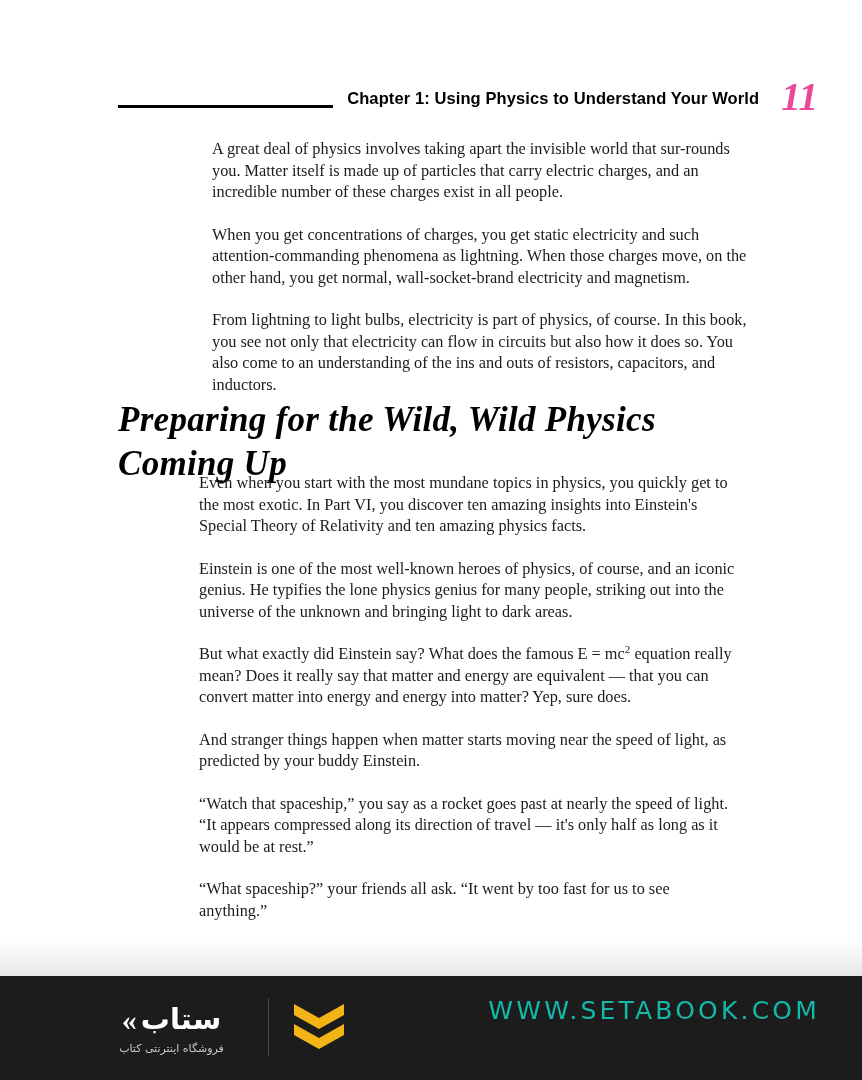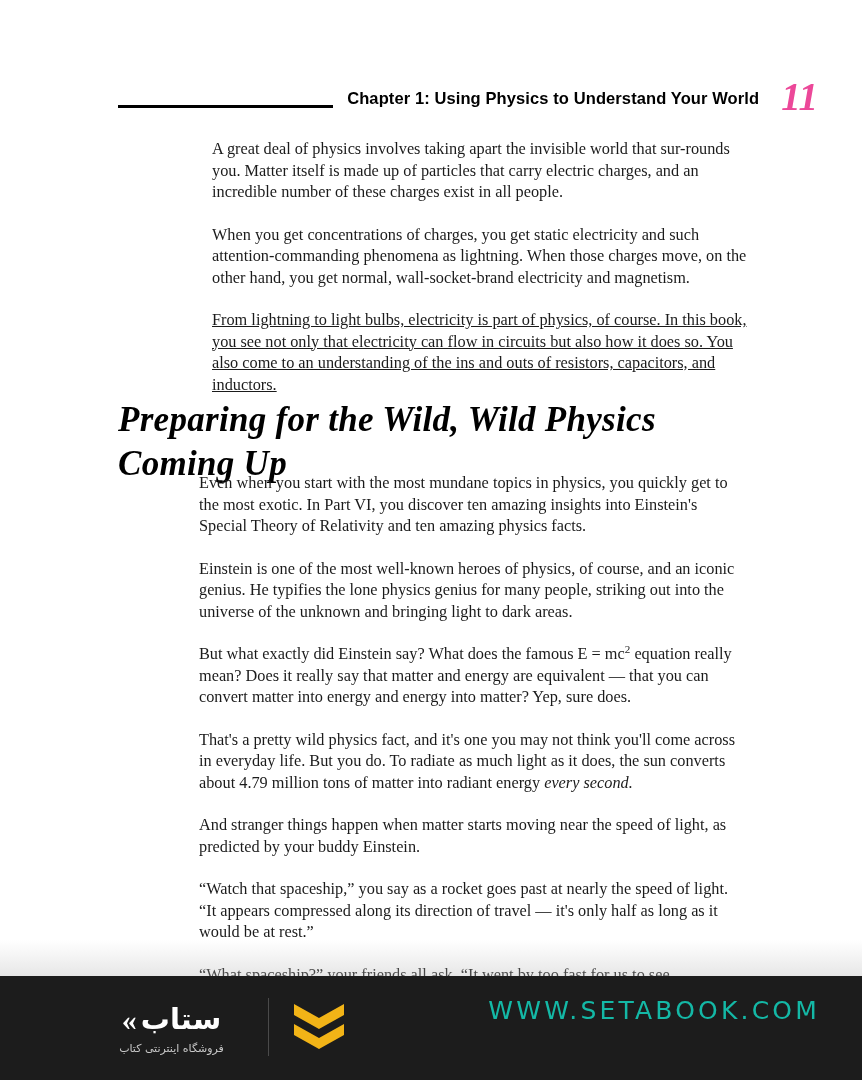--- a/index.html
+++ b/index.html
@@ -70,21 +70,21 @@
     top: 138px;
     width: 540px;
   }
   p.body {
     margin: 0 0 21px 0;
     font-size: 16.3px;
     line-height: 21.5px;
     text-align: left;
     color: #1b1b1b;
   }
-  p.body:last-child { margin-bottom: 1px; text-decoration: underline; }
+  p.body:last-child { margin-bottom: 1px; }
 
   sup {
     font-size: 0.68em;
     vertical-align: super;
     line-height: 0;
   }
   em { font-style: italic; }
 
   
   .section-heading {
@@ -224,21 +224,20 @@
 
   <div class="section-heading">
     <div>Preparing for the Wild, Wild Physics</div>
     <div>Coming Up</div>
   </div>
 
   <div class="content-lower">
     <p class="body">Even when you start with the most mundane topics in physics, you quickly get to the most exotic. In Part VI, you discover ten amazing insights into Einstein's Special Theory of Relativity and ten amazing physics facts.</p>
     <p class="body">Einstein is one of the most well-known heroes of physics, of course, and an iconic genius. He typifies the lone physics genius for many people, striking out into the universe of the unknown and bringing light to dark areas.</p>
     <p class="body">But what exactly did Einstein say? What does the famous E = mc<sup>2</sup> equation really mean? Does it really say that matter and energy are equivalent — that you can convert matter into energy and energy into matter? Yep, sure does.</p>
-    <p class="body">That's a pretty wild physics fact, and it's one you may not think you'll come across in everyday life. But you do. To radiate as much light as it does, the sun converts about 4.79 million tons of matter into radiant energy <em>every second.</em></p>
     <p class="body">And stranger things happen when matter starts moving near the speed of light, as predicted by your buddy Einstein.</p>
     <p class="body">“Watch that spaceship,” you say as a rocket goes past at nearly the speed of light. “It appears compressed along its direction of travel — it's only half as long as it would be at rest.”</p>
     <p class="body">“What spaceship?” your friends all ask. “It went by too fast for us to see anything.”</p>
   </div>
 
   <div class="footer-fade"></div>
   <div class="footer">
 
     <div class="footer-left">
       <div class="brand-logo">

